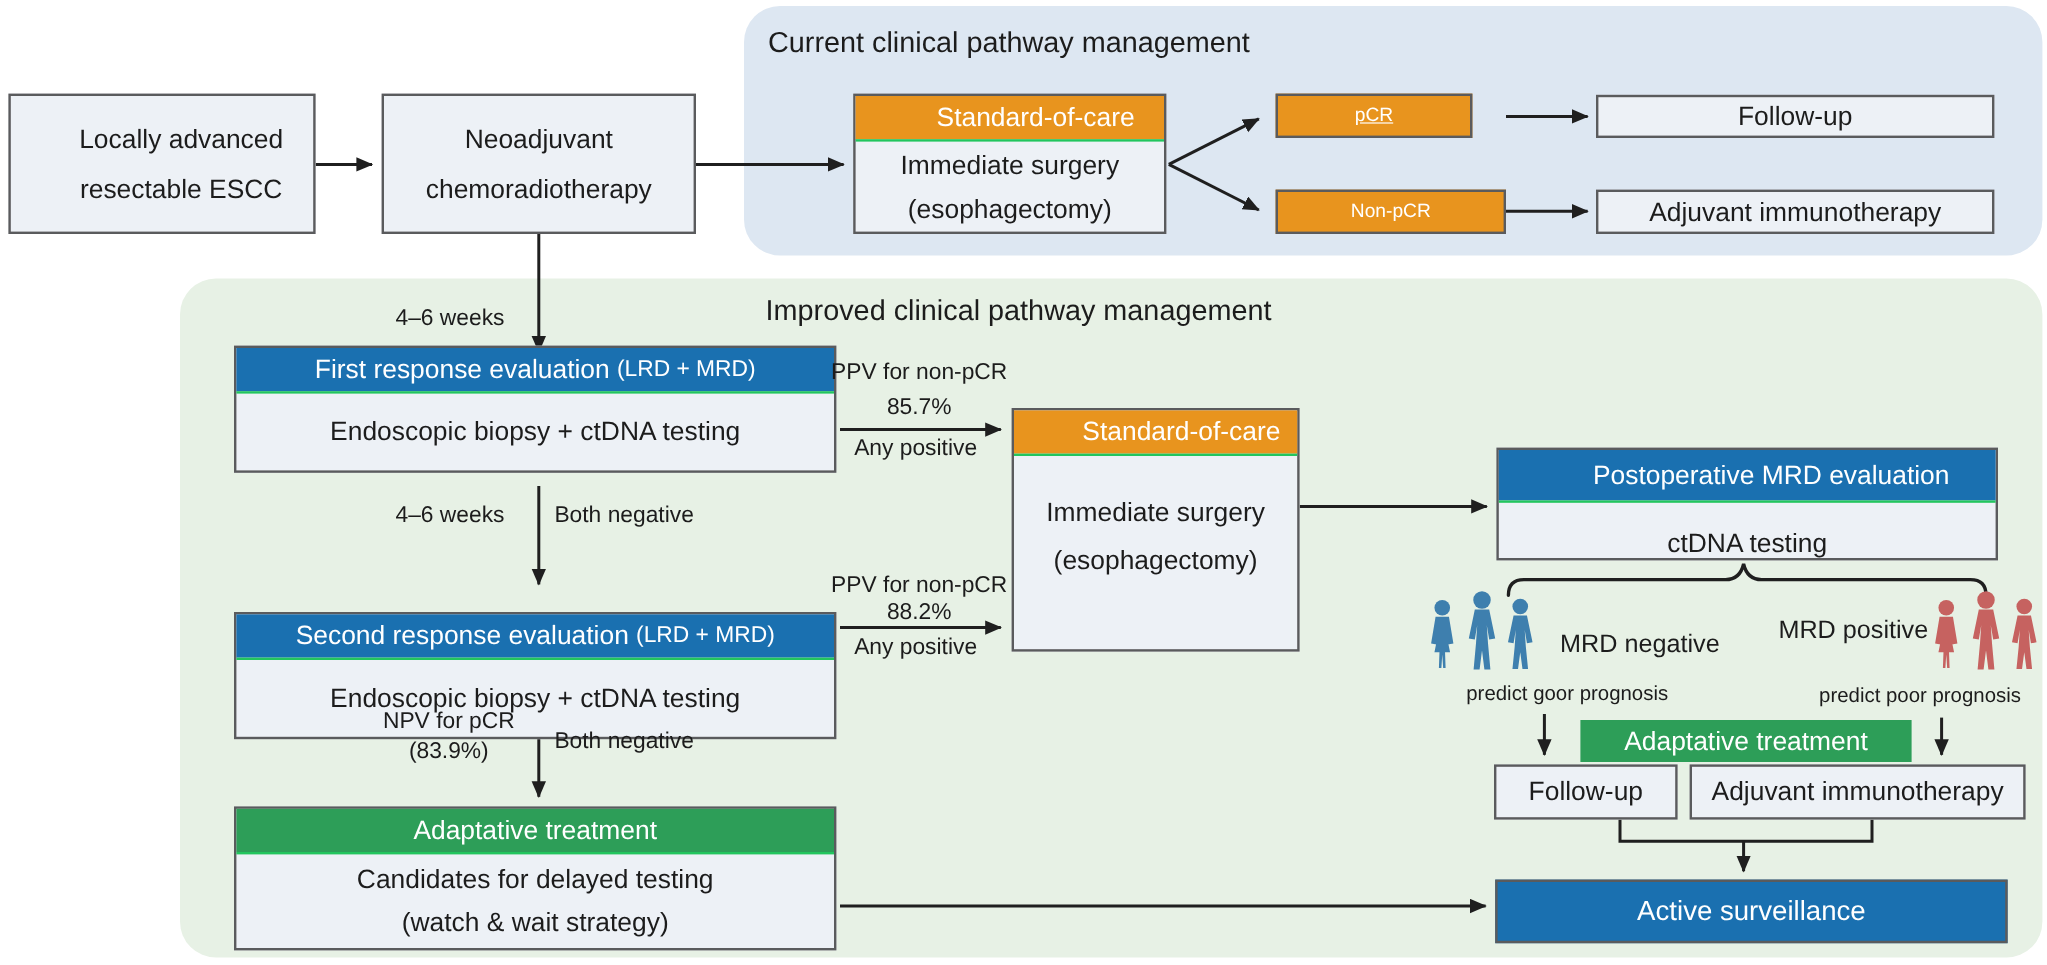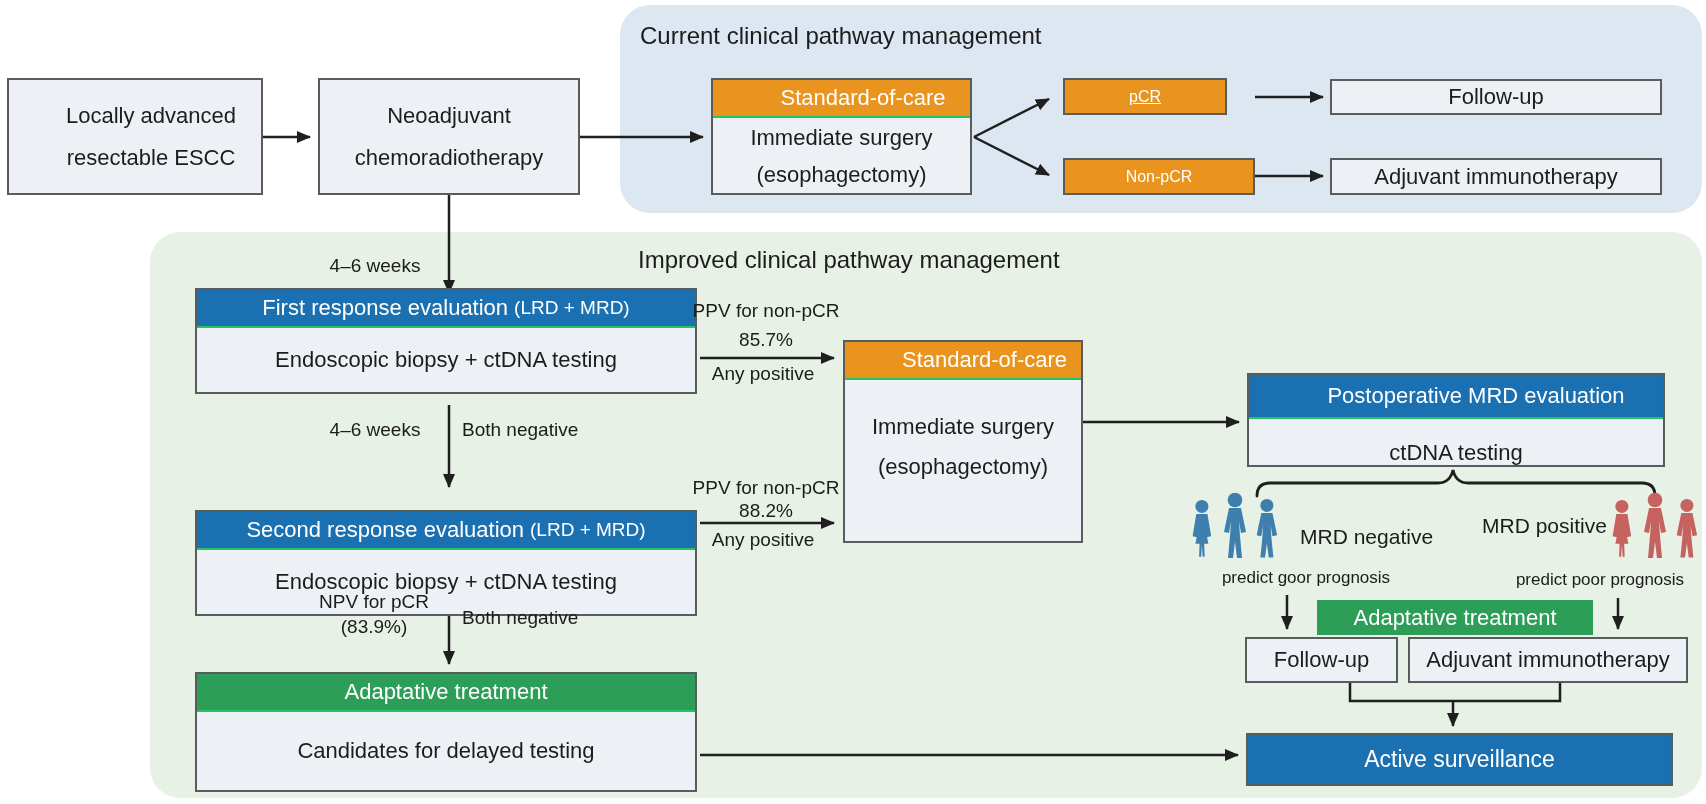--- a/index.html
+++ b/index.html
@@ -132,20 +132,21 @@
     <div class="bdy" style="line-height:40px;padding-bottom:28px;">
       <span>Immediate surgery</span>
       <span>(esophagectomy)</span>
     </div>
   </div>
 
   <div class="box" style="left:195px;top:672px;width:502px;height:120px;">
     <div class="hdr hdr-green" style="height:36px;">Adaptative treatment</div>
     <div class="bdy" style="line-height:36px;">
       <span>Candidates for delayed testing</span>
+      <span>(watch &amp; wait strategy)</span>
     </div>
   </div>
 
   <div class="box" style="left:1247px;top:373px;width:418px;height:94px;">
     <div class="hdr hdr-blue" style="height:42px;padding-left:40px;">Postoperative MRD evaluation</div>
     <div class="bdy" style="line-height:24px;justify-content:flex-end;">
       <span>ctDNA testing</span>
     </div>
   </div>
 

